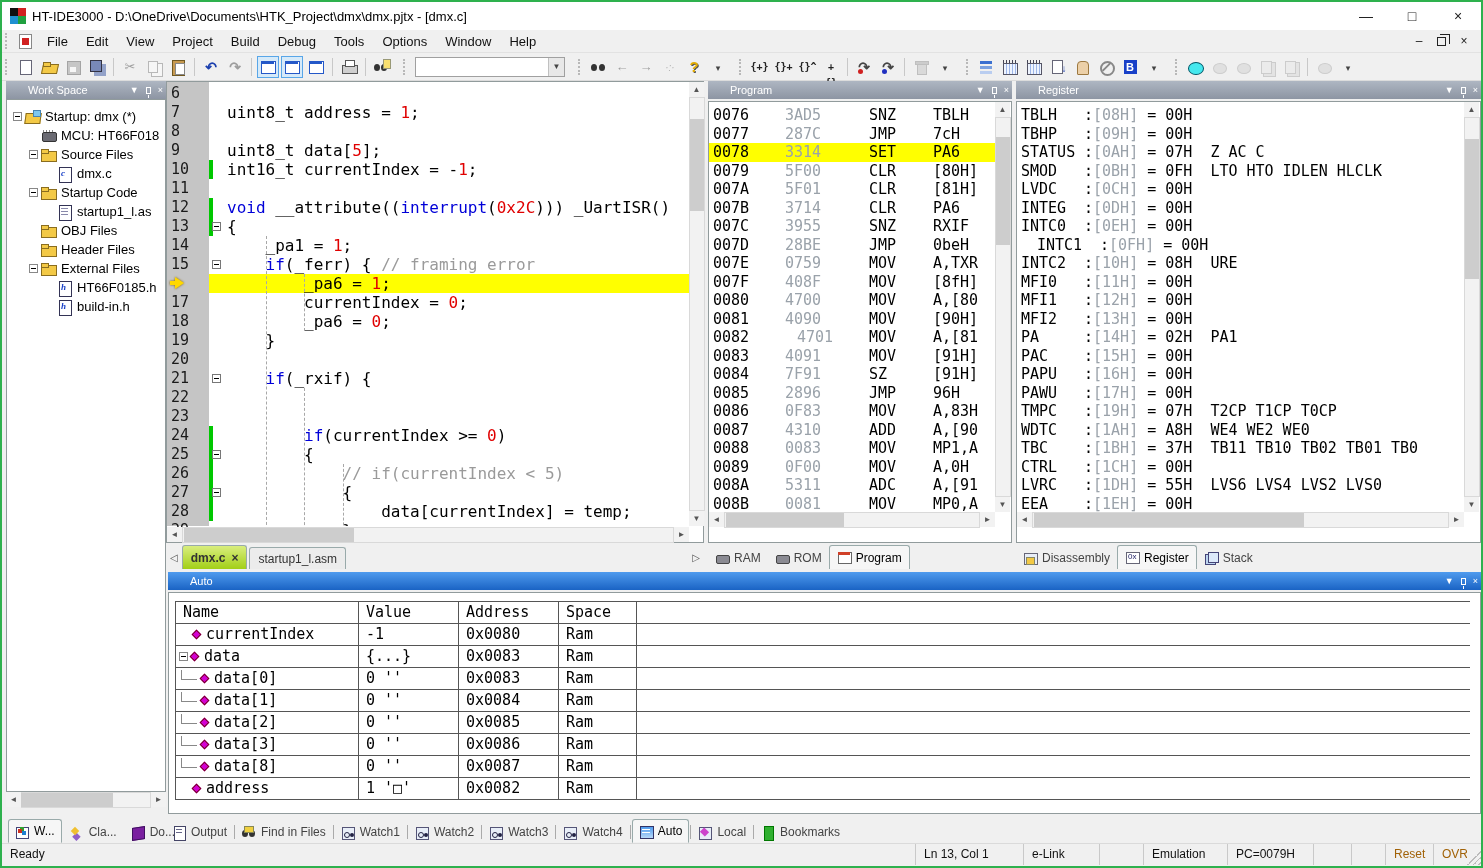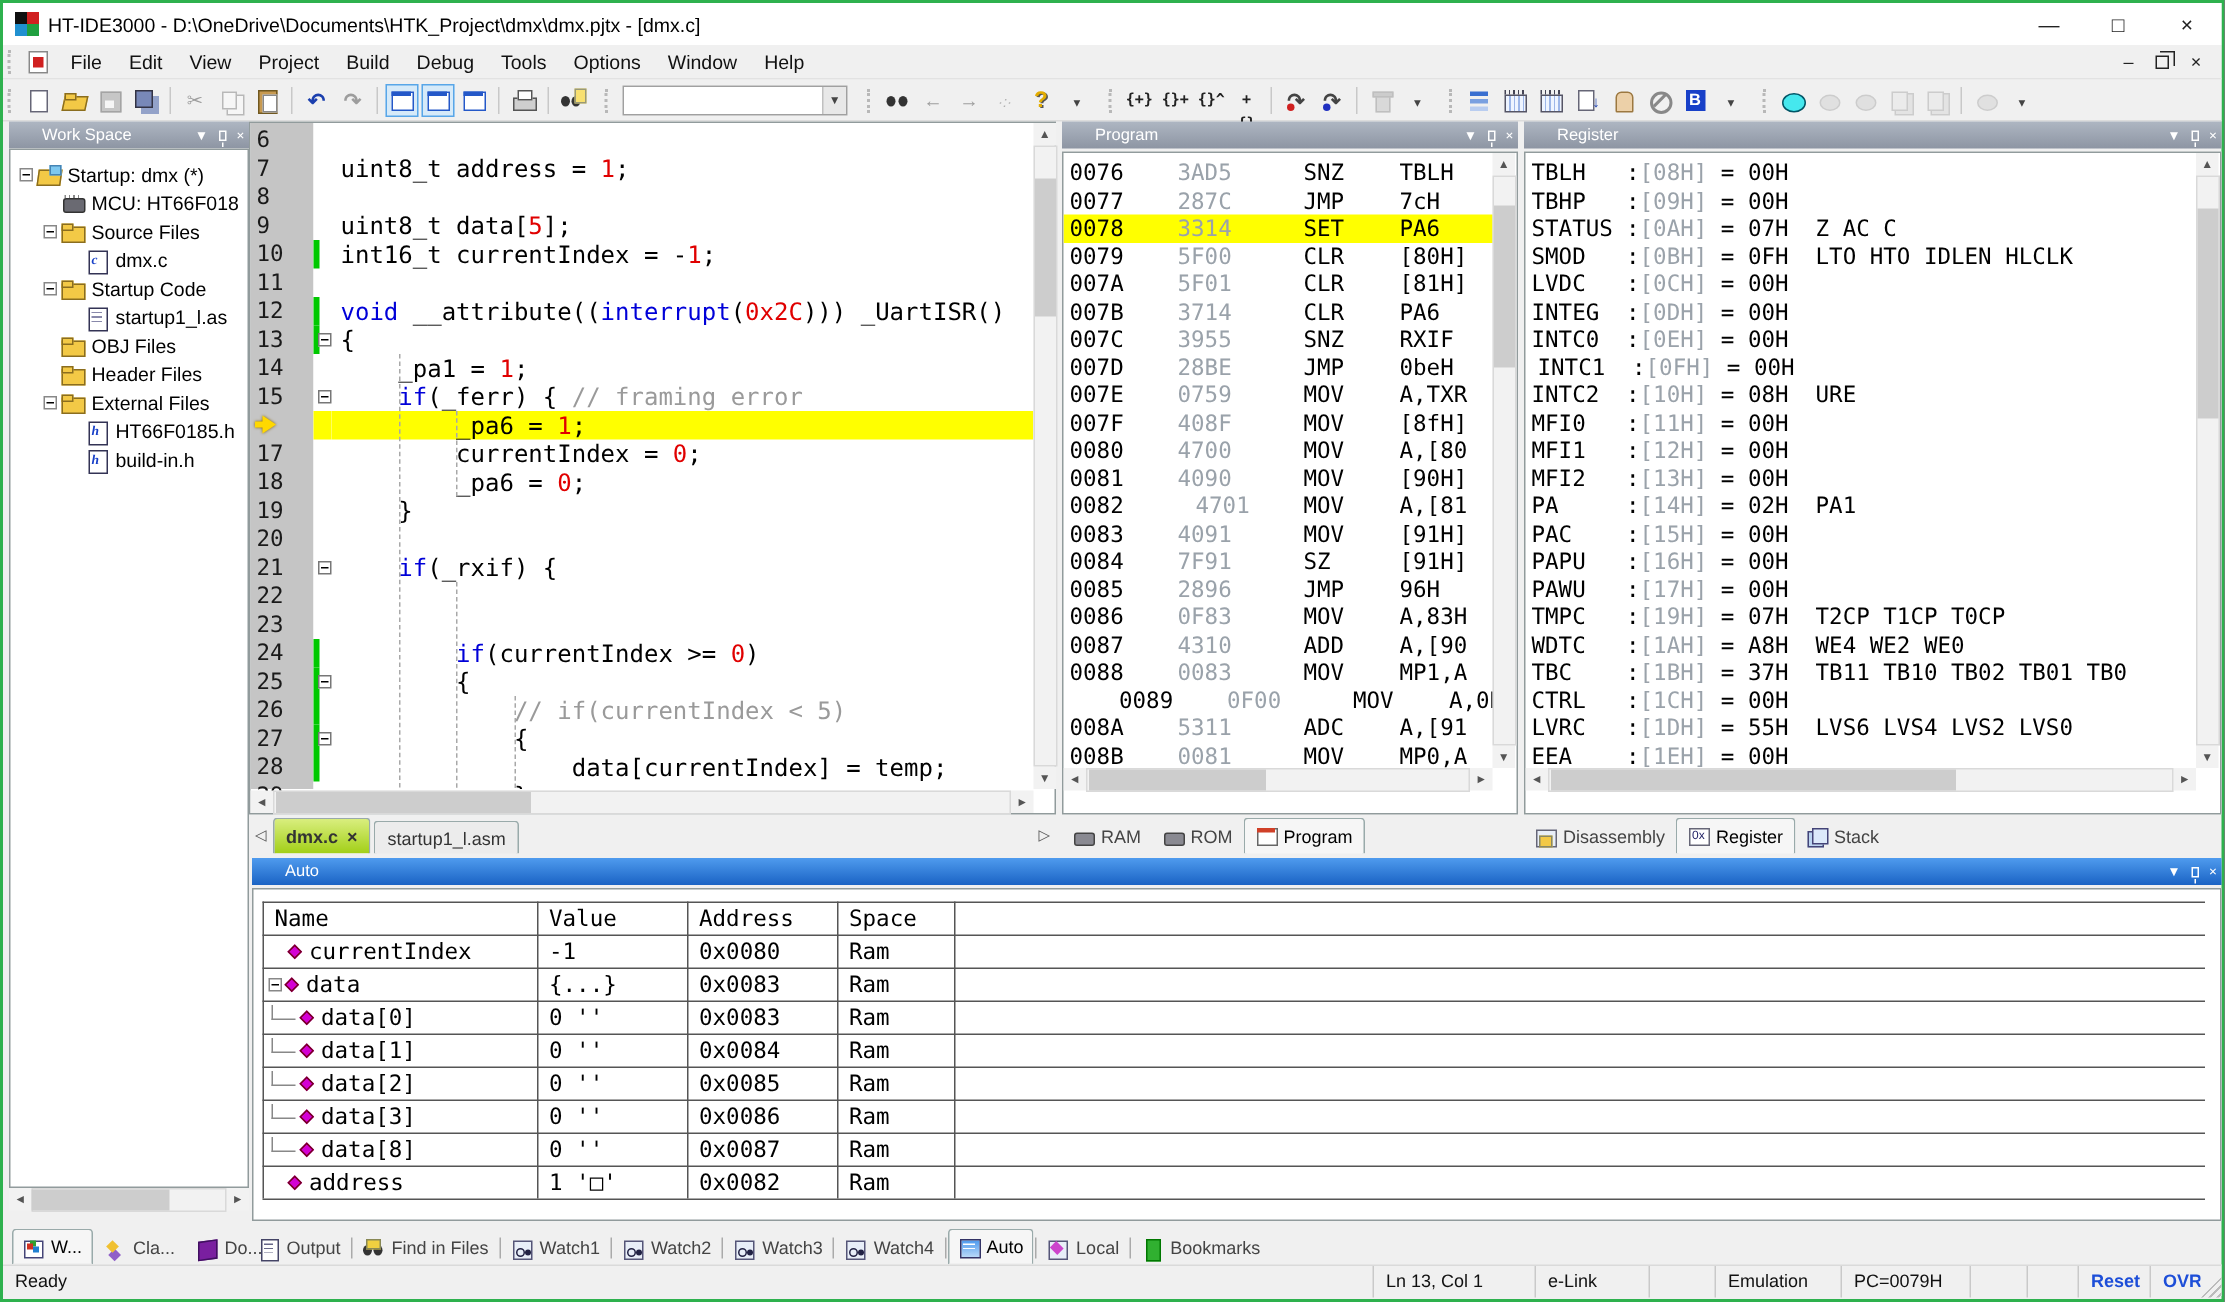--- a/index.html
+++ b/index.html
@@ -169,21 +169,21 @@
   .at-hline{position:absolute;left:6px;height:1px;background:#555;}
   .at-cell{position:absolute;font-family:"DejaVu Sans Mono",monospace;font-size:15px;color:#000;line-height:22px;white-space:pre;overflow:hidden;}
   .at-vline{position:absolute;width:1px;background:#555;}
   .diamond{display:inline-block;width:7px;height:7px;background:#d400d4;border:1px solid #702;transform:rotate(45deg);margin:0 6px 0 0;flex:none;}
   .elbow{display:inline-block;width:16px;height:10px;border-left:1px solid #888;border-bottom:1px solid #888;margin:0 4px 6px 4px;flex:none;}
   .at-name{display:flex;align-items:center;}
   
   #statusbar{position:absolute;left:0;top:841px;width:100%;height:21px;background:#f0f0f0;border-top:1px solid #dadada;display:flex;align-items:center;font-size:12px;color:#111;}
   .st-ready{padding-left:8px;flex:1;}
   .st-cell{height:21px;line-height:21px;padding-left:8px;border-left:1px solid #c9c9c9;flex:none;overflow:hidden;white-space:nowrap;}
-  .st-cell.dim{color:#1d4ed8;font-weight:bold;}
+  .st-cell.dim{color:#a16207;}
   #st-grip{width:14px;height:21px;flex:none;background:linear-gradient(135deg,transparent 0 60%,#bbb 60% 65%,transparent 65% 75%,#bbb 75% 80%,transparent 80% 90%,#bbb 90% 95%,transparent 95%);}
 </style>
 </head>
 <body>
 
 <div id="win">
  <div id="inner">
 
   <div id="titlebar">
     <span id="app-icon">
@@ -574,21 +574,21 @@
         <div class="prow" style="left: 0px; top: 170.5px; width: 288px;"><span style="left: 4px;">007F</span><span class="col-gray" style="left: 76px;">408F</span><span style="left: 160px;">MOV</span><span style="left: 224px;">[8fH]</span></div>
         <div class="prow" style="left: 0px; top: 189px; width: 288px;"><span style="left: 4px;">0080</span><span class="col-gray" style="left: 76px;">4700</span><span style="left: 160px;">MOV</span><span style="left: 224px;">A,[80</span></div>
         <div class="prow" style="left: 0px; top: 207.5px; width: 288px;"><span style="left: 4px;">0081</span><span class="col-gray" style="left: 76px;">4090</span><span style="left: 160px;">MOV</span><span style="left: 224px;">[90H]</span></div>
         <div class="prow" style="left: 0px; top: 226px; width: 288px;"><span style="left: 4px;">0082</span><span class="col-gray" style="left: 88px;">4701</span><span style="left: 160px;">MOV</span><span style="left: 224px;">A,[81</span></div>
         <div class="prow" style="left: 0px; top: 244.5px; width: 288px;"><span style="left: 4px;">0083</span><span class="col-gray" style="left: 76px;">4091</span><span style="left: 160px;">MOV</span><span style="left: 224px;">[91H]</span></div>
         <div class="prow" style="left: 0px; top: 263px; width: 288px;"><span style="left: 4px;">0084</span><span class="col-gray" style="left: 76px;">7F91</span><span style="left: 160px;">SZ</span><span style="left: 224px;">[91H]</span></div>
         <div class="prow" style="left: 0px; top: 281.5px; width: 288px;"><span style="left: 4px;">0085</span><span class="col-gray" style="left: 76px;">2896</span><span style="left: 160px;">JMP</span><span style="left: 224px;">96H</span></div>
         <div class="prow" style="left: 0px; top: 300px; width: 288px;"><span style="left: 4px;">0086</span><span class="col-gray" style="left: 76px;">0F83</span><span style="left: 160px;">MOV</span><span style="left: 224px;">A,83H</span></div>
         <div class="prow" style="left: 0px; top: 318.5px; width: 288px;"><span style="left: 4px;">0087</span><span class="col-gray" style="left: 76px;">4310</span><span style="left: 160px;">ADD</span><span style="left: 224px;">A,[90</span></div>
         <div class="prow" style="left: 0px; top: 337px; width: 288px;"><span style="left: 4px;">0088</span><span class="col-gray" style="left: 76px;">0083</span><span style="left: 160px;">MOV</span><span style="left: 224px;">MP1,A</span></div>
-        <div class="prow" style="left: 0px; top: 355.5px; width: 288px; margin-left: 33px;"><span style="left: 4px;">0089</span><span class="col-gray" style="left: 76px;">0F00</span><span style="left: 160px;">MOV</span><span style="left: 224px;">A,0H</span></div>
+        <div class="prow" style="left: 0px; top: 355.5px; width: 288px;"><span style="left: 4px;">0089</span><span class="col-gray" style="left: 76px;">0F00</span><span style="left: 160px;">MOV</span><span style="left: 224px;">A,0H</span></div>
         <div class="prow" style="left: 0px; top: 374px; width: 288px;"><span style="left: 4px;">008A</span><span class="col-gray" style="left: 76px;">5311</span><span style="left: 160px;">ADC</span><span style="left: 224px;">A,[91</span></div>
         <div class="prow" style="left: 0px; top: 392.5px; width: 288px;"><span style="left: 4px;">008B</span><span class="col-gray" style="left: 76px;">0081</span><span style="left: 160px;">MOV</span><span style="left: 224px;">MP0,A</span></div>
         <div class="sb-btn" style="left: 286px; top: 0px;">▲</div>
         <div class="sb-btn" style="left: 286px; top: 395px;">▼</div>
         <div class="sbv" style="left: 286px; top: 15px; width: 16px; height: 380px;"></div>
         <div class="sb-thumb" style="left: 287px; top: 35px; width: 14px; height: 108px;"></div>
         <div class="sb-btn" style="left: 0px; top: 410px;">◄</div>
         <div class="sb-btn" style="left: 271px; top: 410px;">►</div>
         <div class="sbh" style="left: 15px; top: 410px; width: 256px; height: 16px;"></div>
         <div class="sb-thumb" style="left: 17px; top: 411px; width: 118px; height: 14px;"></div>
@@ -617,21 +617,21 @@
     </span>
   </div>
   <div class="content-box" id="reg-box" style="left:1014px;top:99px;width:465px;height:442px;">
         <div class="rrow" style="left: 4px; top: 4px; width: 440px;"><span style="display: inline-block; width: 63px;">TBLH</span><span>:</span><span class="col-gray">[08H]</span><span> = 00H</span></div>
         <div class="rrow" style="left: 4px; top: 22.5px; width: 440px;"><span style="display: inline-block; width: 63px;">TBHP</span><span>:</span><span class="col-gray">[09H]</span><span> = 00H</span></div>
         <div class="rrow" style="left: 4px; top: 41px; width: 440px;"><span style="display: inline-block; width: 63px;">STATUS</span><span>:</span><span class="col-gray">[0AH]</span><span> = 07H</span><span style="margin-left: 18px;">Z AC C</span></div>
         <div class="rrow" style="left: 4px; top: 59.5px; width: 440px;"><span style="display: inline-block; width: 63px;">SMOD</span><span>:</span><span class="col-gray">[0BH]</span><span> = 0FH</span><span style="margin-left: 18px;">LTO HTO IDLEN HLCLK</span></div>
         <div class="rrow" style="left: 4px; top: 78px; width: 440px;"><span style="display: inline-block; width: 63px;">LVDC</span><span>:</span><span class="col-gray">[0CH]</span><span> = 00H</span></div>
         <div class="rrow" style="left: 4px; top: 96.5px; width: 440px;"><span style="display: inline-block; width: 63px;">INTEG</span><span>:</span><span class="col-gray">[0DH]</span><span> = 00H</span></div>
         <div class="rrow" style="left: 4px; top: 115px; width: 440px;"><span style="display: inline-block; width: 63px;">INTC0</span><span>:</span><span class="col-gray">[0EH]</span><span> = 00H</span></div>
-        <div class="rrow" style="left: 8px; top: 133.5px; width: 440px;"><span style="display: inline-block; width: 63px;">INTC1</span><span>:</span><span class="col-gray">[0FH]</span><span> = 00H</span></div>
+        <div class="rrow" style="left: 20px; top: 133.5px; width: 440px;"><span style="display: inline-block; width: 63px;">INTC1</span><span>:</span><span class="col-gray">[0FH]</span><span> = 00H</span></div>
         <div class="rrow" style="left: 4px; top: 152px; width: 440px;"><span style="display: inline-block; width: 63px;">INTC2</span><span>:</span><span class="col-gray">[10H]</span><span> = 08H</span><span style="margin-left: 18px;">URE</span></div>
         <div class="rrow" style="left: 4px; top: 170.5px; width: 440px;"><span style="display: inline-block; width: 63px;">MFI0</span><span>:</span><span class="col-gray">[11H]</span><span> = 00H</span></div>
         <div class="rrow" style="left: 4px; top: 189px; width: 440px;"><span style="display: inline-block; width: 63px;">MFI1</span><span>:</span><span class="col-gray">[12H]</span><span> = 00H</span></div>
         <div class="rrow" style="left: 4px; top: 207.5px; width: 440px;"><span style="display: inline-block; width: 63px;">MFI2</span><span>:</span><span class="col-gray">[13H]</span><span> = 00H</span></div>
         <div class="rrow" style="left: 4px; top: 226px; width: 440px;"><span style="display: inline-block; width: 63px;">PA</span><span>:</span><span class="col-gray">[14H]</span><span> = 02H</span><span style="margin-left: 18px;">PA1</span></div>
         <div class="rrow" style="left: 4px; top: 244.5px; width: 440px;"><span style="display: inline-block; width: 63px;">PAC</span><span>:</span><span class="col-gray">[15H]</span><span> = 00H</span></div>
         <div class="rrow" style="left: 4px; top: 263px; width: 440px;"><span style="display: inline-block; width: 63px;">PAPU</span><span>:</span><span class="col-gray">[16H]</span><span> = 00H</span></div>
         <div class="rrow" style="left: 4px; top: 281.5px; width: 440px;"><span style="display: inline-block; width: 63px;">PAWU</span><span>:</span><span class="col-gray">[17H]</span><span> = 00H</span></div>
         <div class="rrow" style="left: 4px; top: 300px; width: 440px;"><span style="display: inline-block; width: 63px;">TMPC</span><span>:</span><span class="col-gray">[19H]</span><span> = 07H</span><span style="margin-left: 18px;">T2CP T1CP T0CP</span></div>
         <div class="rrow" style="left: 4px; top: 318.5px; width: 440px;"><span style="display: inline-block; width: 63px;">WDTC</span><span>:</span><span class="col-gray">[1AH]</span><span> = A8H</span><span style="margin-left: 18px;">WE4 WE2 WE0</span></div>

